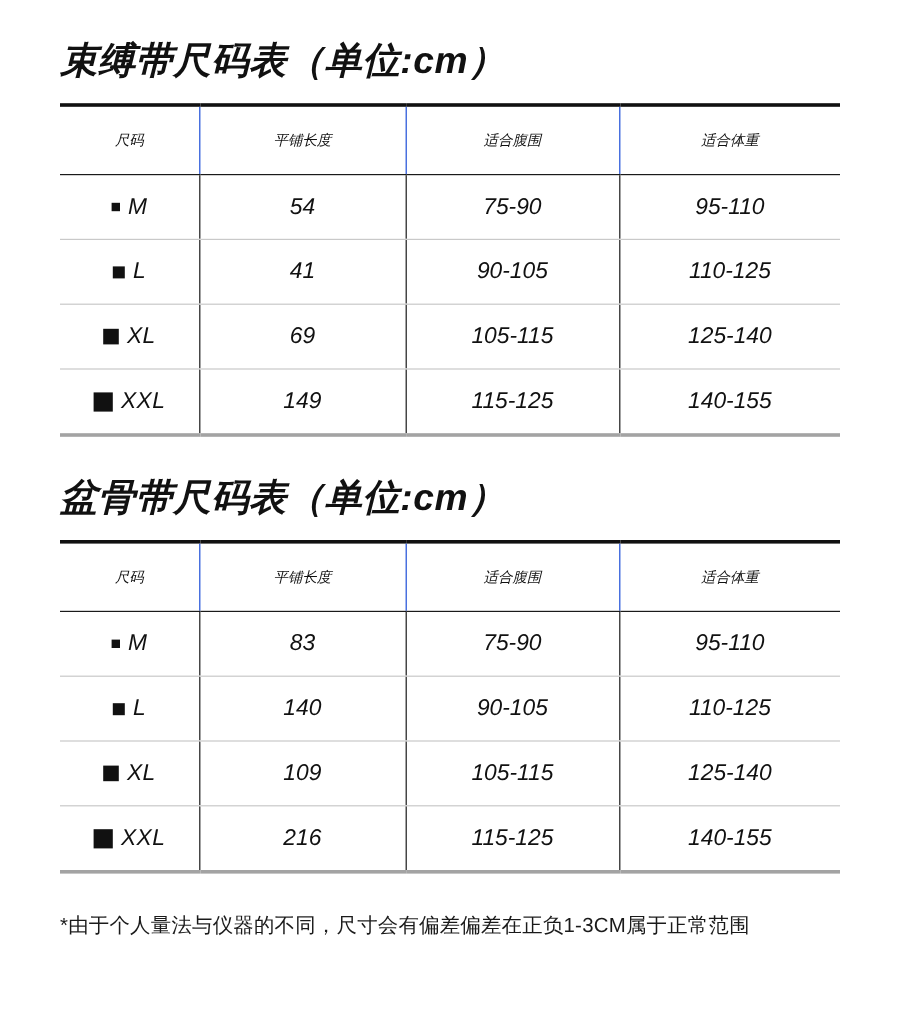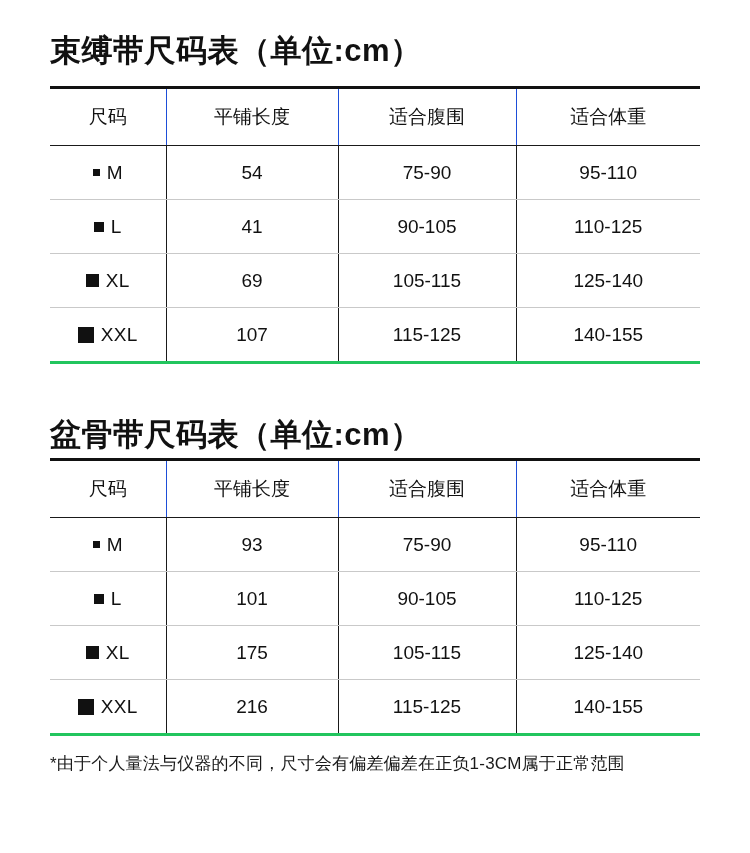--- a/index.html
+++ b/index.html
@@ -16,43 +16,44 @@
   }
   .page {
     position: relative;
     width: 750px;
     height: 853px;
     box-sizing: border-box;
     padding: 0 50px;
   }
   .section {
     width: 650px;
+    font-style: italic;
   }
   .section-title {
     font-size: 31px;
     font-weight: bold;
     letter-spacing: 0.5px;
     color: #111111;
     white-space: nowrap;
   }
   .title-1 { padding-top: 30px; padding-bottom: 14px; }
-  .title-2 { padding-top: 30px; padding-bottom: 2px; margin-top: 20px; }
+  .title-2 { padding-top: 30px; padding-bottom: 14px; }
 
   table.size-table {
     width: 650px;
     border-collapse: collapse;
     table-layout: fixed;
   }
   table.size-table col.c1 { width: 116px; }
   table.size-table col.c2 { width: 172px; }
   table.size-table col.c3 { width: 178px; }
   table.size-table col.c4 { width: 184px; }
 
   table.size-table thead th {
-    font-size: 19px;
+    font-size: 12px;
     font-weight: normal;
     color: #111;
     text-align: center;
     height: 54px;
     border-top: 3px solid #111111;
     border-bottom: 1px solid #1a1a1a;
     vertical-align: middle;
   }
   table.size-table thead th + th {
     border-left: 1px solid #1d4ed8;
@@ -62,41 +63,41 @@
     text-align: center;
     height: 51px;
     vertical-align: middle;
     border-bottom: 1px solid #c9c9c9;
     color: #111;
   }
   table.size-table tbody td + td {
     border-left: 1px solid #1a1a1a;
   }
   table.size-table tbody tr:last-child td {
-    border-bottom: 3px solid #22c55e;
+    border-bottom: 3px solid #a3a3a3;
   }
   .size-cell {
     display: flex;
     align-items: center;
     justify-content: center;
     gap: 7px;
   }
   .sq {
     display: inline-block;
     background: #111111;
     flex: 0 0 auto;
   }
   .sq.s1 { width: 7px;  height: 7px;  }
   .sq.s2 { width: 10px; height: 10px; }
   .sq.s3 { width: 13px; height: 13px; }
   .sq.s4 { width: 16px; height: 16px; }
   .size-label { font-size: 19px; letter-spacing: 0.3px; }
 
   .footnote {
-    padding-top: 16px;
+    padding-top: 32px;
     font-size: 17px;
     color: #1a1a1a;
     letter-spacing: 0.2px;
     white-space: nowrap;
   }
 </style>
 </head>
 <body>
 
 <div class="page">
@@ -152,21 +153,21 @@
           <td>105-115</td>
           <td>125-140</td>
         </tr>
         <tr>
           <td>
             <div class="size-cell">
               <span class="sq s4"></span>
               <span class="size-label">XXL</span>
             </div>
           </td>
-          <td>107</td>
+          <td>149</td>
           <td>115-125</td>
           <td>140-155</td>
         </tr>
       </tbody>
     </table>
   </div>
 
   <div class="section">
     <div class="section-title title-2">盆骨带尺码表（单位:cm）</div>
     <table class="size-table">
@@ -185,43 +186,43 @@
         </tr>
       </thead>
       <tbody>
         <tr>
           <td>
             <div class="size-cell">
               <span class="sq s1"></span>
               <span class="size-label">M</span>
             </div>
           </td>
-          <td>93</td>
+          <td>83</td>
           <td>75-90</td>
           <td>95-110</td>
         </tr>
         <tr>
           <td>
             <div class="size-cell">
               <span class="sq s2"></span>
               <span class="size-label">L</span>
             </div>
           </td>
-          <td>101</td>
+          <td>140</td>
           <td>90-105</td>
           <td>110-125</td>
         </tr>
         <tr>
           <td>
             <div class="size-cell">
               <span class="sq s3"></span>
               <span class="size-label">XL</span>
             </div>
           </td>
-          <td>175</td>
+          <td>109</td>
           <td>105-115</td>
           <td>125-140</td>
         </tr>
         <tr>
           <td>
             <div class="size-cell">
               <span class="sq s4"></span>
               <span class="size-label">XXL</span>
             </div>
           </td>

